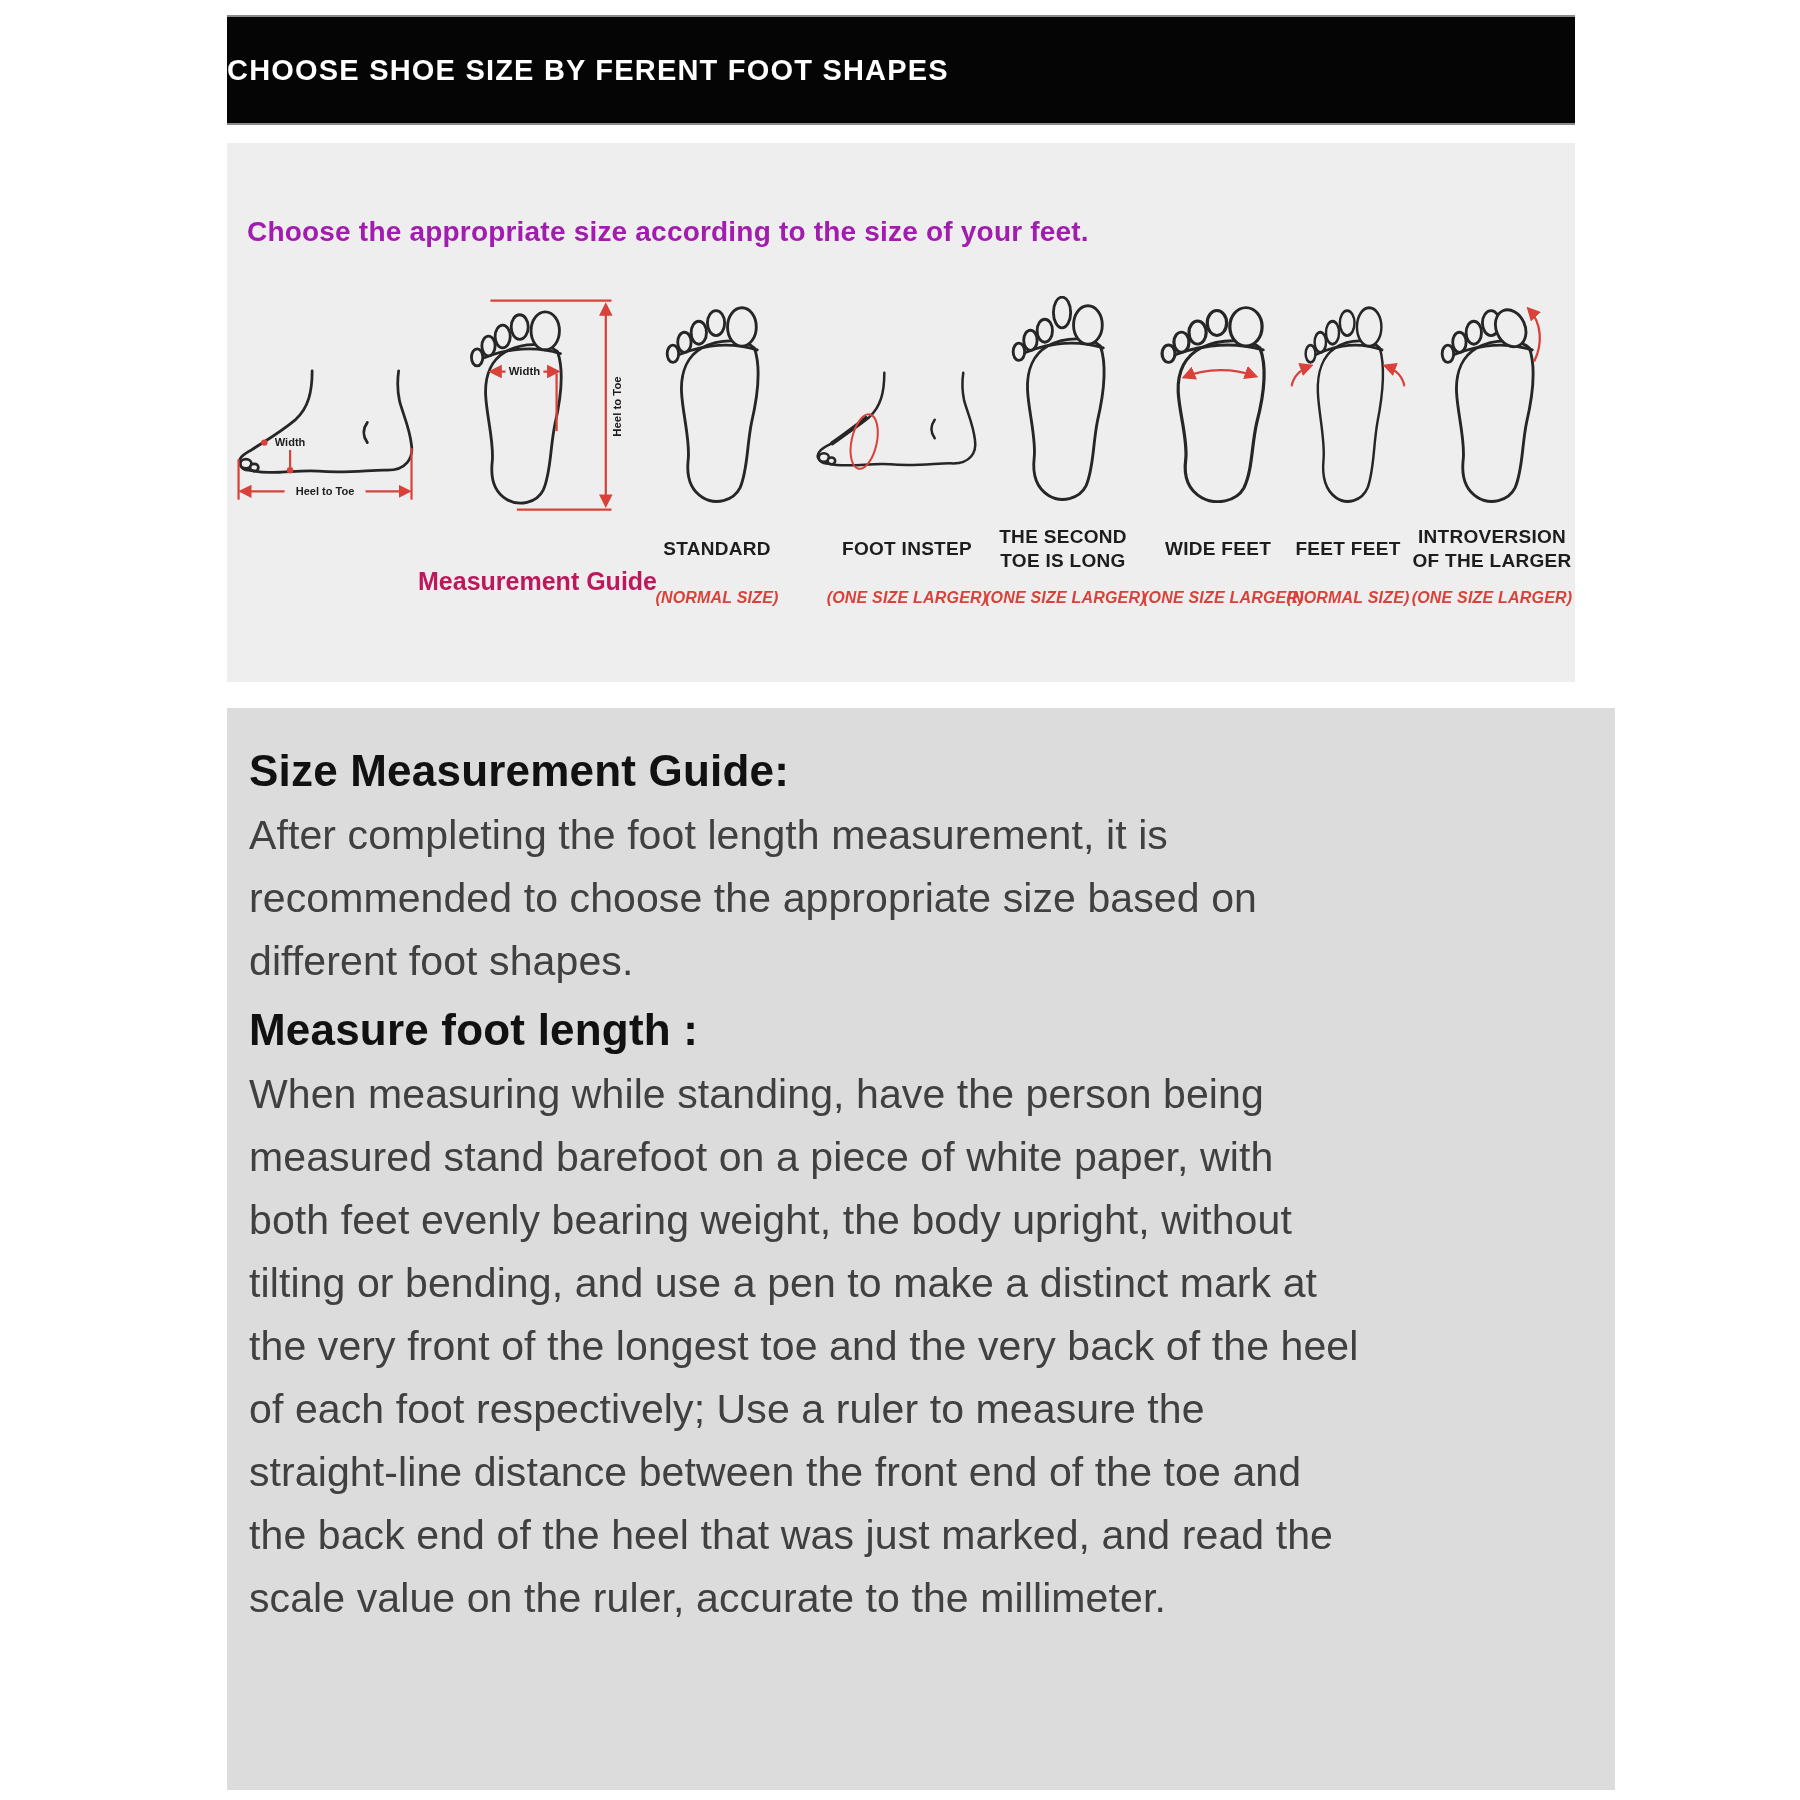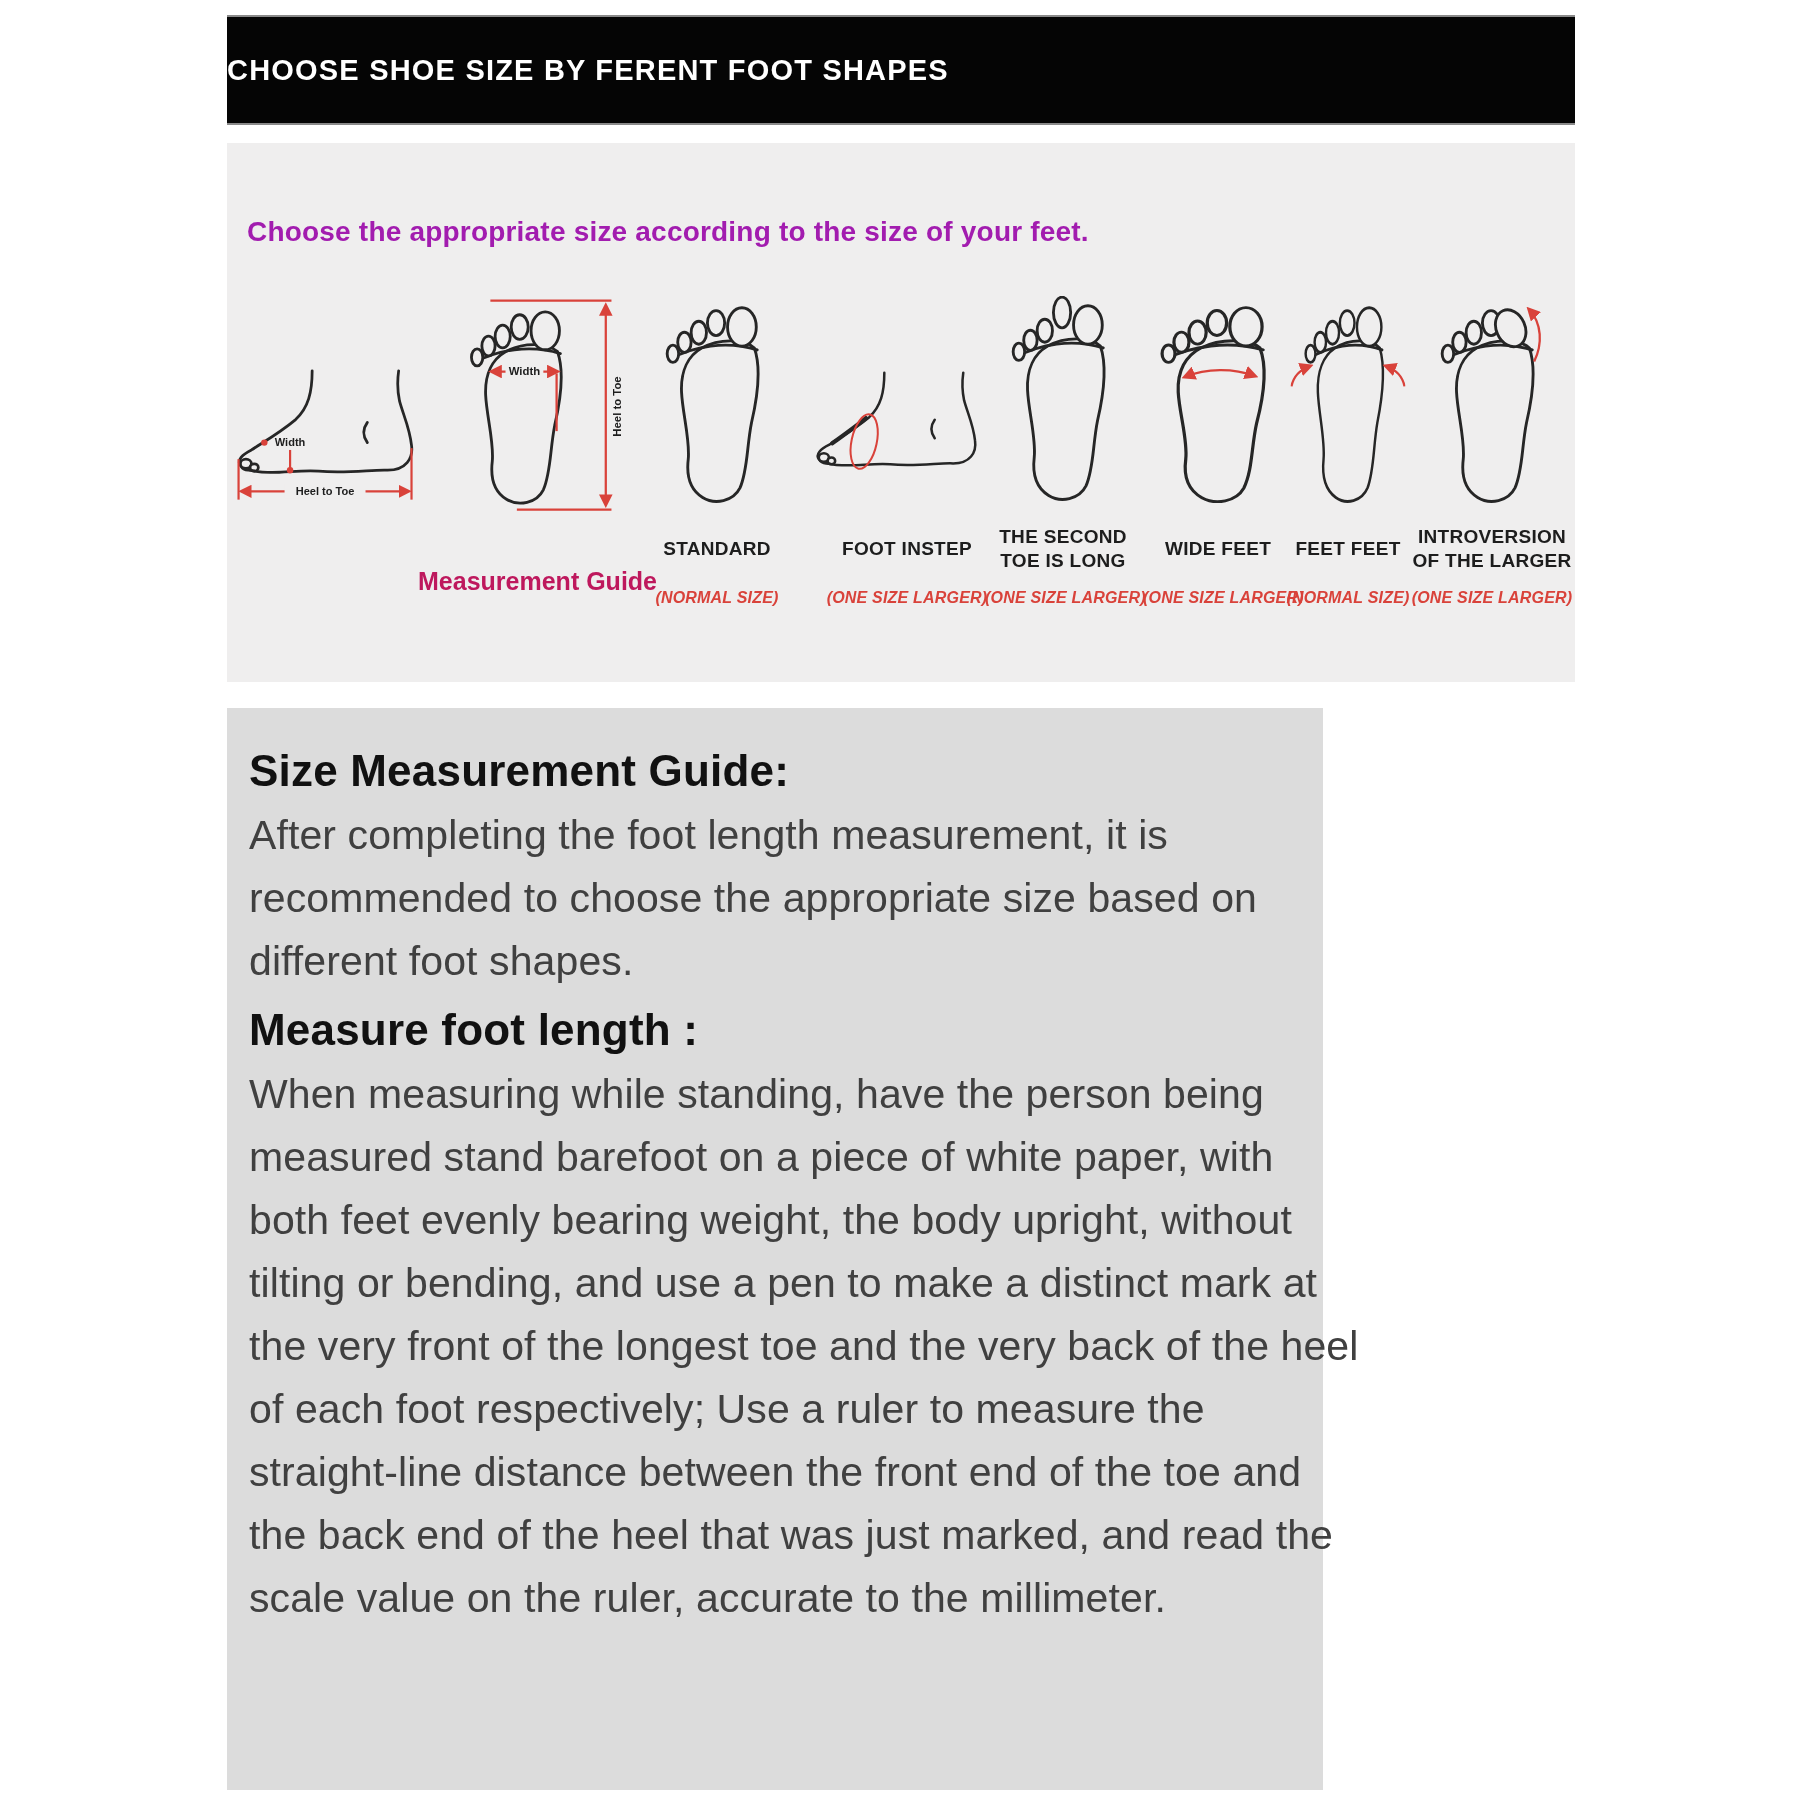--- a/index.html
+++ b/index.html
@@ -46,21 +46,21 @@
   }
   .fnote{
     position:absolute;top:306px;left:0;right:0;text-align:center;
     font-weight:700;font-size:16px;color:var(--red);white-space:nowrap;letter-spacing:.2px;font-style:italic;
   }
   .mg-label{
     position:absolute;top:284px;left:0;width:430px;text-align:right;
     font-size:25px;font-weight:600;color:#be185d;
   }
   .panel2{
-    position:absolute;left:227px;top:708px;width:1096px;height:1082px;
+    position:absolute;left:227px;top:708px;width:1388px;height:1082px;
     background:var(--panel2);padding:38px 0 0 22px;
   }
   .panel2 h2{font-size:44px;font-weight:700;margin:0;letter-spacing:.2px;color:#111}
   .panel2 h2.second{margin-top:12px}
   .panel2 p{font-size:41px;line-height:63px;margin:8px 0 0;width:1110px;letter-spacing:.1px;color:#404040}
   
   .ol{fill:var(--panel1);stroke:#262626;stroke-width:3;stroke-linecap:round;stroke-linejoin:round}
   .oln{fill:none;stroke:#262626;stroke-width:3;stroke-linecap:round;stroke-linejoin:round}
   .olx{fill:none;stroke:#262626;stroke-width:5;stroke-linecap:round}
   .rd{fill:none;stroke:var(--red);stroke-width:2.4}

